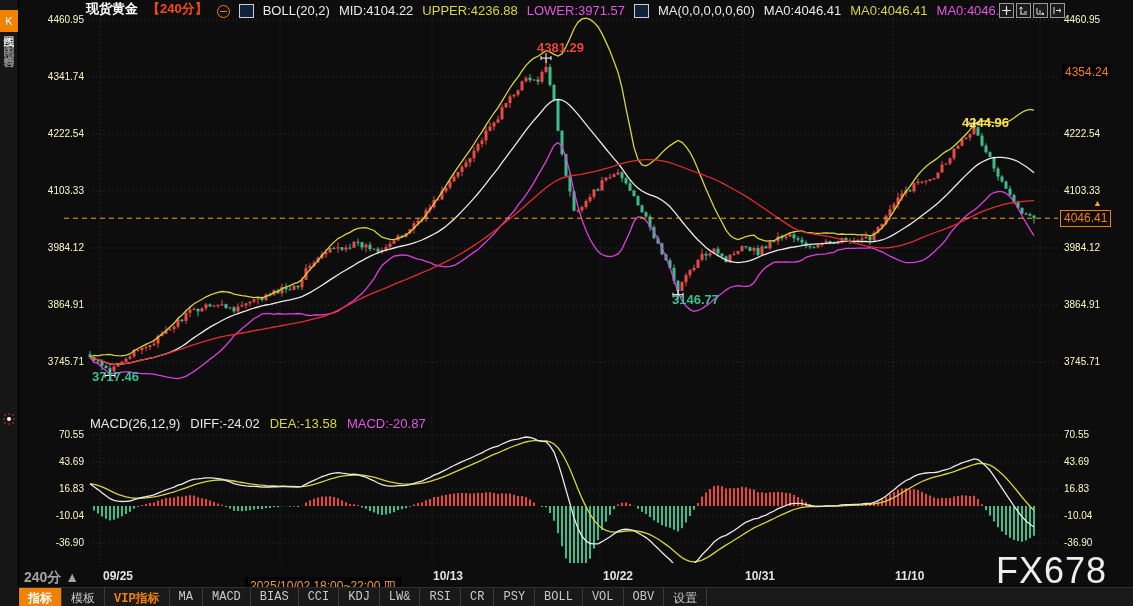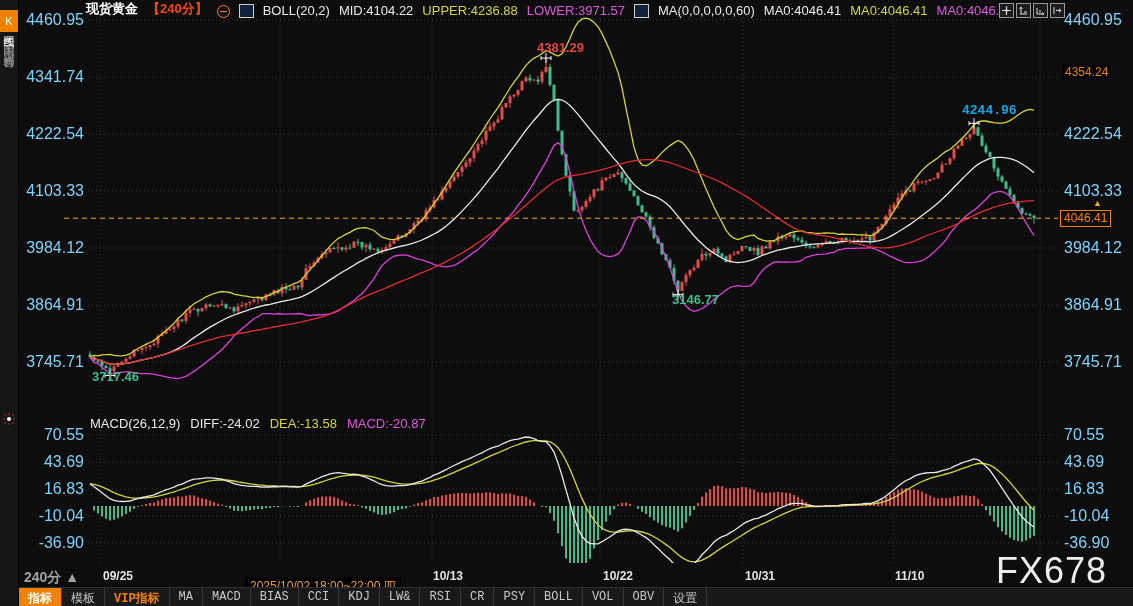--- a/index.html
+++ b/index.html
@@ -29,34 +29,34 @@
   .lg-m{color:#e156e1;}
   .collapse-btn{display:inline-block;width:11px;height:11px;border:1px solid #f18101;border-radius:50%;
     position:relative;cursor:pointer;}
   .collapse-btn::after{content:"";position:absolute;left:2px;top:5px;width:7px;height:1px;background:#f18101;}
   .mini-chart-icon{display:inline-block;width:13px;height:12px;border:1px solid #cfcfcf;background:#10233a;}
   
   #chart-tools{position:absolute;left:999px;top:3px;display:flex;gap:2px;z-index:3;}
   .tool-btn{width:13px;height:13px;border:1px solid #9a9a9a;background:#1b1b1b;cursor:pointer;
     display:flex;align-items:center;justify-content:center;}
   
-  .ylab{position:absolute;font-size:16px;line-height:13px;color:#7dd3fc;z-index:2;}
+  .ylab{position:absolute;font-size:10px;line-height:13px;color:#fef9c3;z-index:2;}
   .ylab-l{left:0;width:84px;text-align:right;}
   .ylab-r{left:1064px;text-align:left;}
   #tag-session-high{position:absolute;left:1062px;top:64px;background:#030303;color:#f18101;
     font-size:12px;line-height:14px;padding:1px 3px;z-index:3;}
   #tag-current-price{position:absolute;left:1060px;top:210px;border:1px solid #f18101;color:#f18101;
     background:#0d0d0d;font-size:12px;line-height:15px;padding:0 3px;z-index:3;}
   #price-arrow{position:absolute;left:1093px;top:198px;color:#f5a623;font-size:9px;z-index:3;}
   
   #macd-legend{position:absolute;left:90px;top:416px;font-size:13px;display:flex;gap:10px;z-index:3;white-space:nowrap;}
   
   .anno{position:absolute;font-size:13px;font-weight:bold;z-index:3;white-space:nowrap;}
   #anno-high-peak{left:537px;top:40px;color:#e8453c;}
-  #anno-high-recent{left:962px;top:103px;color:#0ea5e9;font-family:Liberation Mono, monospace;}
+  #anno-high-recent{left:962px;top:115px;color:#fde047;}
   #anno-low-left{left:92px;top:369px;color:#3fbf8f;}
   #anno-low-mid{left:672px;top:292px;color:#3fbf8f;}
   
   #xaxis-row{position:absolute;left:19px;top:567px;width:1114px;height:20px;z-index:4;}
   .xlab{position:absolute;top:2px;font-size:12px;font-weight:bold;color:#e3e3e3;}
   #period-btn{position:absolute;left:5px;top:2px;font-size:14px;font-weight:bold;color:#a3a3a3;cursor:pointer;}
   #xaxis-tooltip{position:absolute;left:226px;top:10px;background:#000;color:#f0a030;font-size:12px;
     padding:1px 5px;z-index:5;white-space:nowrap;}
   
   #toolbar{position:absolute;left:19px;top:587px;width:1114px;height:19px;background:#191919;

